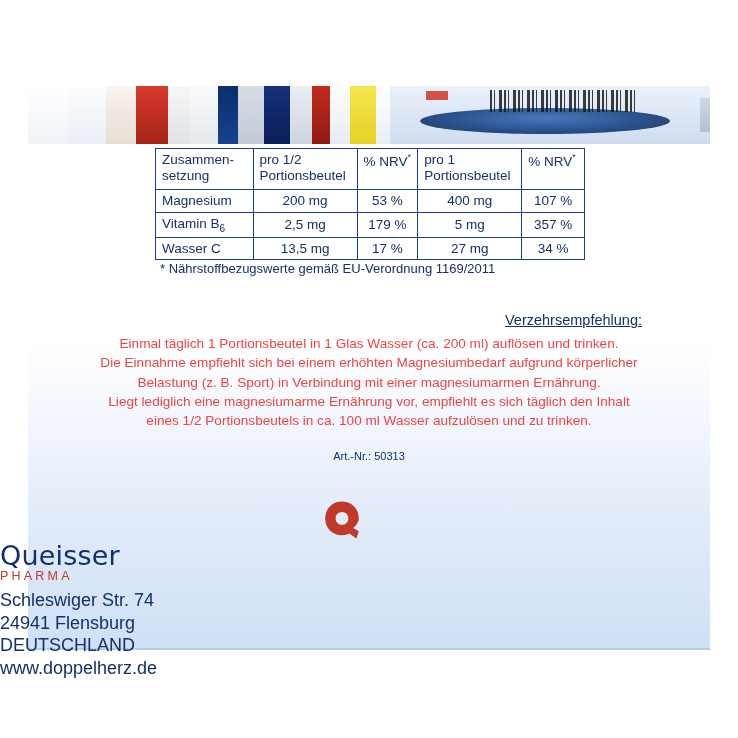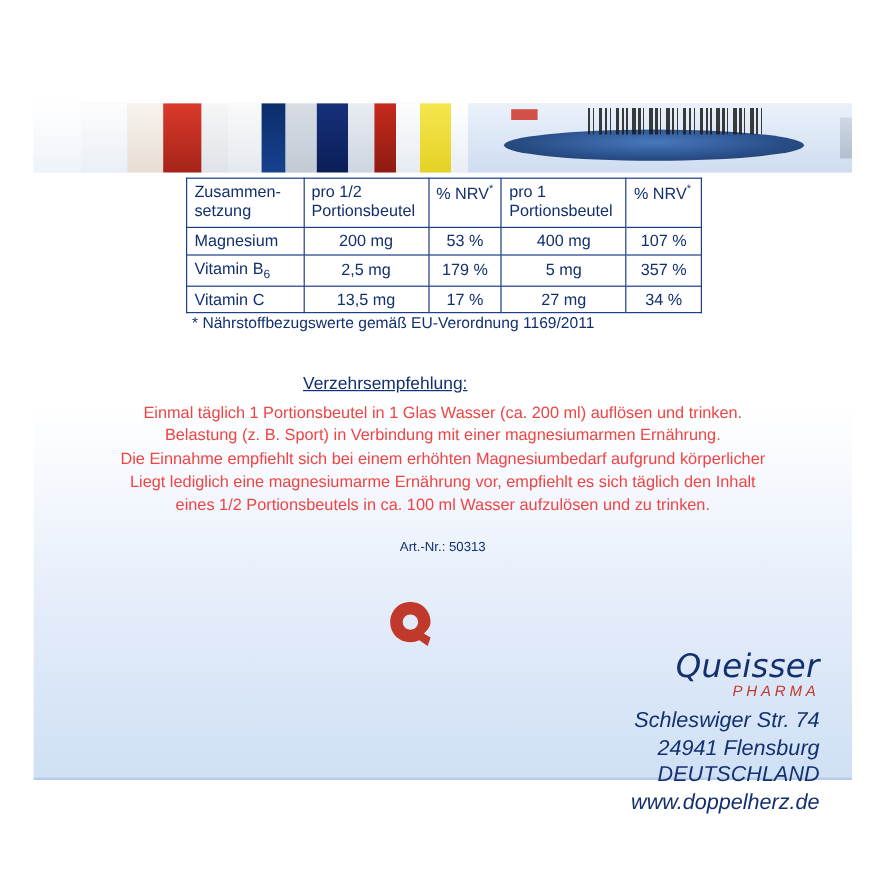--- a/index.html
+++ b/index.html
@@ -163,21 +163,21 @@
     font-size: 13px;
     color: #13306e;
   }
 
   
   .usage-title {
     position: absolute;
     left: 0;
     top: 312px;
     width: 642px;
-    text-align: center;
+    text-align: right;
     font-size: 14.5px;
     color: #13306e;
     text-decoration: underline;
   }
   .usage-body {
     position: absolute;
     left: 69px;
     top: 334px;
     width: 600px;
     text-align: center;
@@ -195,22 +195,21 @@
     font-size: 11px;
     color: #13306e;
   }
 
   
   .logo-block {
     position: absolute;
     left: 0;
     top: 500px;
     width: 683px;
-    text-align: right;
-    font-style: italic;
+    text-align: left;
   }
   .logo-mark {
     width: 40px;
     height: 40px;
     margin: 0 auto 2px;
     display: block;
   }
   .logo-word {
     font-family: "DejaVu Sans", sans-serif;
     font-size: 27px;
@@ -301,38 +300,38 @@
         <td class="label">
           <span>Vitamin B</span><span class="sub">6</span>
         </td>
         <td class="num">2,5 mg</td>
         <td class="num">179 %</td>
         <td class="num">5 mg</td>
         <td class="num">357 %</td>
       </tr>
       <tr>
         <td class="label">
-          <span>Vitamin C</span>
+          <span>Wasser C</span>
         </td>
         <td class="num">13,5 mg</td>
         <td class="num">17 %</td>
         <td class="num">27 mg</td>
         <td class="num">34 %</td>
       </tr>
     </tbody>
   </table>
 
   <div class="footnote">* Nährstoffbezugswerte gemäß EU-Verordnung 1169/2011</div>
 
   <div class="usage-title">Verzehrsempfehlung:</div>
 
   <div class="usage-body">
     <div>Einmal täglich 1 Portionsbeutel in 1 Glas Wasser (ca. 200 ml) auflösen und trinken.</div>
+    <div>Die Einnahme empfiehlt sich bei einem erhöhten Magnesiumbedarf aufgrund körperlicher</div>
     <div>Belastung (z. B. Sport) in Verbindung mit einer magnesiumarmen Ernährung.</div>
-    <div>Die Einnahme empfiehlt sich bei einem erhöhten Magnesiumbedarf aufgrund körperlicher</div>
     <div>Liegt lediglich eine magnesiumarme Ernährung vor, empfiehlt es sich täglich den Inhalt</div>
     <div>eines 1/2 Portionsbeutels in ca. 100 ml Wasser aufzulösen und zu trinken.</div>
   </div>
 
   <div class="art-nr">Art.-Nr.: 50313</div>
 
   <div class="logo-block">
     <svg class="logo-mark" viewBox="0 0 100 100">
       <path d="M50 4 C26 4 8 22 8 46 C8 70 26 88 50 88 C57 88 63 86.5 68.5 84 L86 96 L92 78 L78 70 C87 62 92 54 92 46 C92 22 74 4 50 4 Z
                M50 30 C59 30 66 37 66 46 C66 55 59 62 50 62 C41 62 34 55 34 46 C34 37 41 30 50 30 Z" fill="#c0392b"></path>

